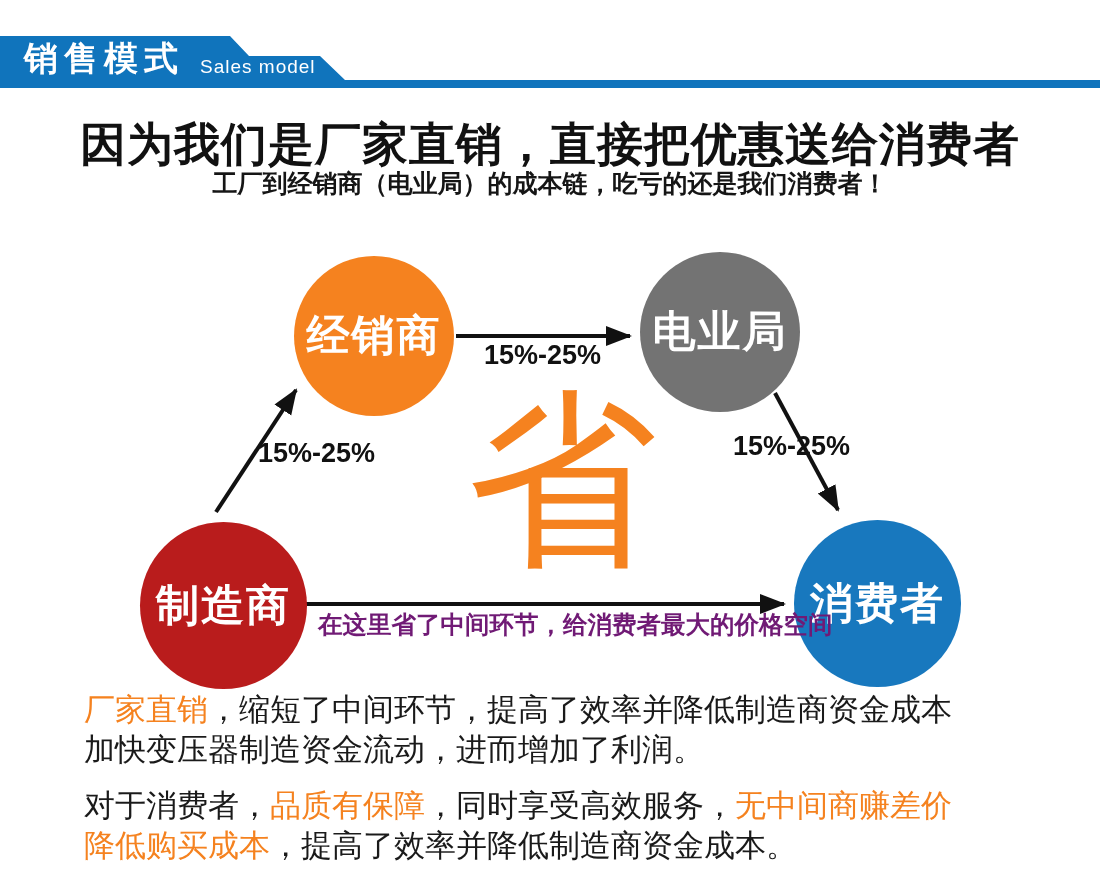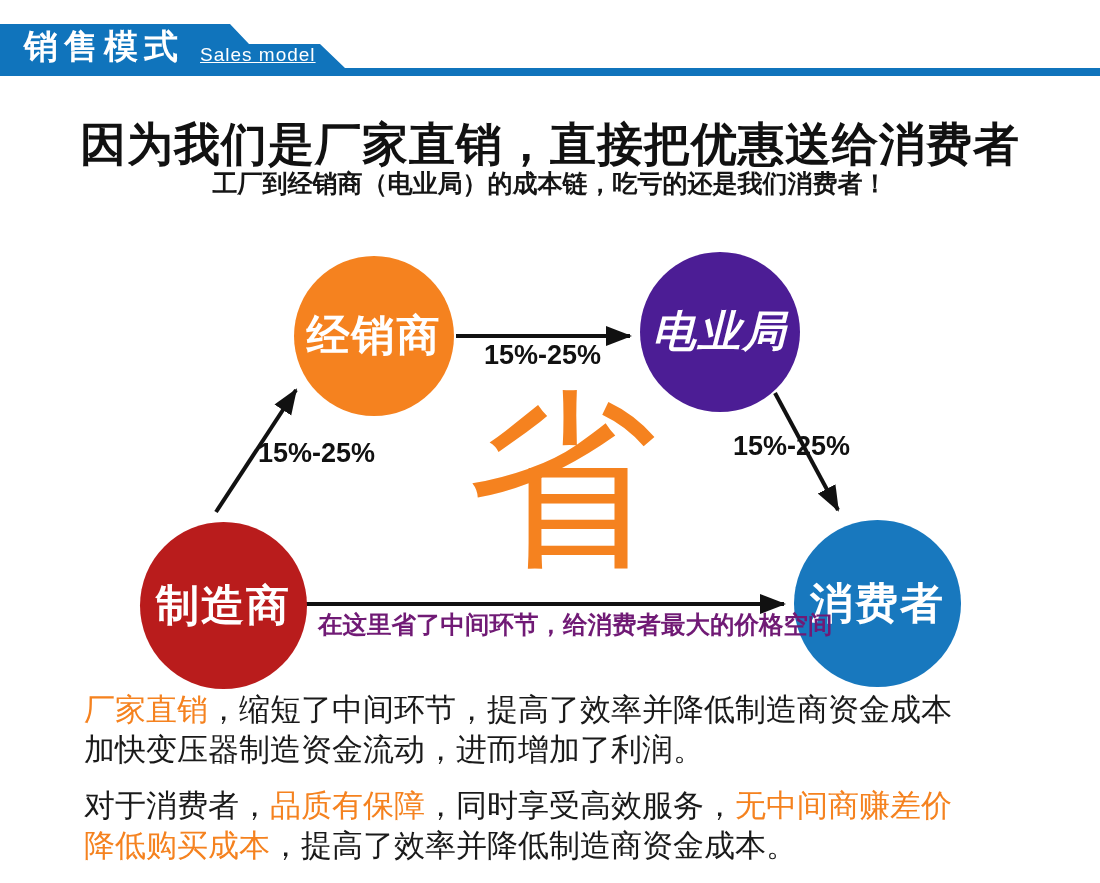--- a/index.html
+++ b/index.html
@@ -17,30 +17,30 @@
   .page{
     position:relative;
     width:1100px;
     height:883px;
     margin:0 auto;
     background:#ffffff;
     overflow:hidden;
   }
 
   
-  .banner{position:absolute;left:0;top:0;width:1100px;height:82px;}
+  .banner{position:absolute;left:0;top:12px;width:1100px;height:82px;}
   .banner svg{position:absolute;left:0;top:0;display:block;}
   .banner-zh{
     position:absolute;left:24px;top:26px;
     font-size:34px;font-weight:bold;color:#ffffff;letter-spacing:6px;
     line-height:40px;white-space:nowrap;
   }
   .banner-en{
     position:absolute;left:200px;top:44px;
-    font-size:19px;color:#ffffff;letter-spacing:1px;white-space:nowrap;text-decoration:underline;
+    font-size:19px;color:#ffffff;letter-spacing:1px;white-space:nowrap;
   }
 
   
   .headline{
     position:absolute;left:0;top:100px;width:1100px;
     text-align:center;font-size:46px;line-height:56px;font-weight:900;
     letter-spacing:1px;color:#111111;
     font-family:"Liberation Serif","DejaVu Serif","Liberation Sans",serif;
     white-space:nowrap;
     margin-top:17px;
@@ -115,21 +115,21 @@
     </defs>
     <line x1="456" y1="336" x2="630" y2="336" stroke="#111111" stroke-width="4" marker-end="url(#ah)"></line>
     <line x1="216" y1="512" x2="296" y2="390" stroke="#111111" stroke-width="4" marker-end="url(#ah)"></line>
     <line x1="775" y1="393" x2="838" y2="510" stroke="#111111" stroke-width="4" marker-end="url(#ah)"></line>
     <line x1="306" y1="604" x2="784" y2="604" stroke="#111111" stroke-width="4" marker-end="url(#ah)"></line>
   </svg>
 
   <div class="node node-distributor" style="background-color: rgb(245, 130, 31);">
     <span>经销商</span>
   </div>
-  <div class="node node-power-bureau" style="background-color: #4c1d95; font-style: italic;">
+  <div class="node node-power-bureau" style="background-color: #737373;">
     <span>电业局</span>
   </div>
   <div class="node node-manufacturer" style="background-color: #b91c1c;">
     <span>制造商</span>
   </div>
   <div class="node node-consumer" style="background-color: rgb(24, 120, 190);">
     <span>消费者</span>
   </div>
 
   <div class="save-char">省</div>

